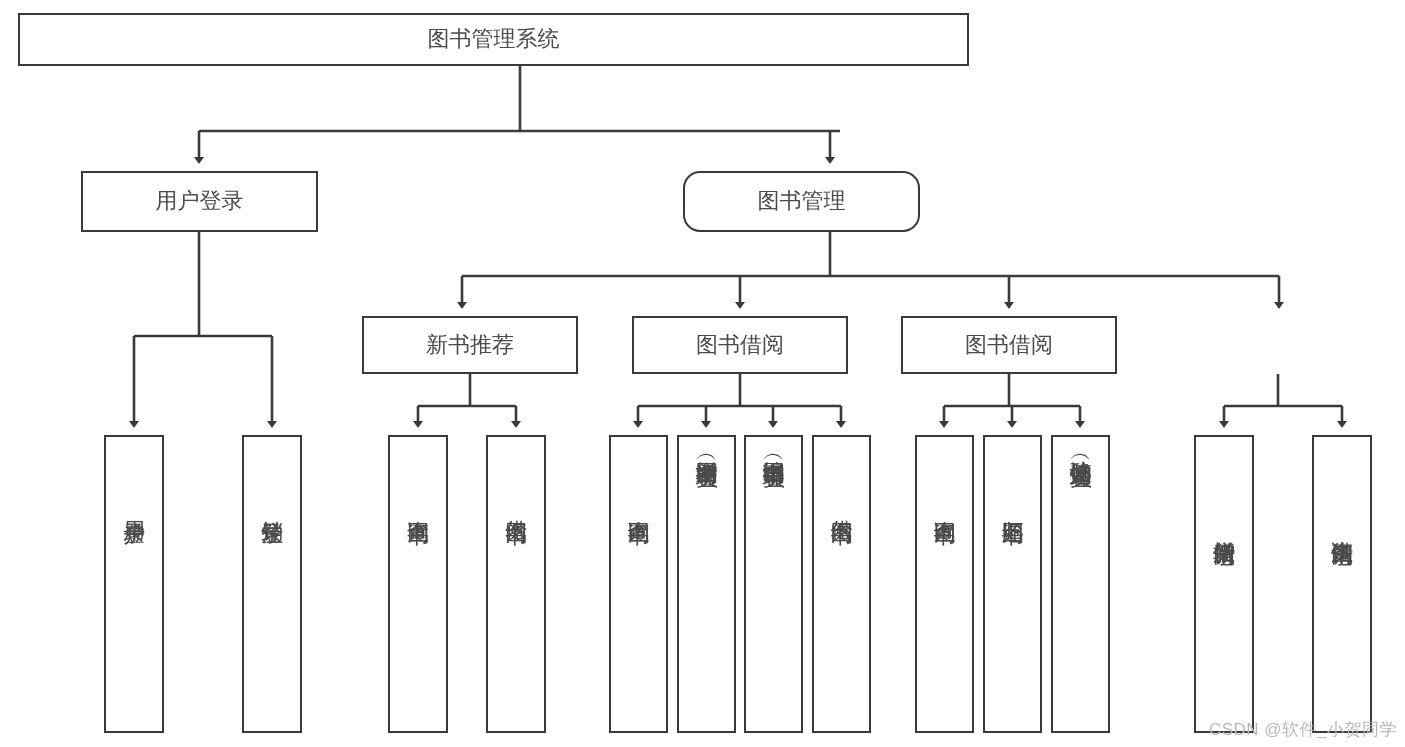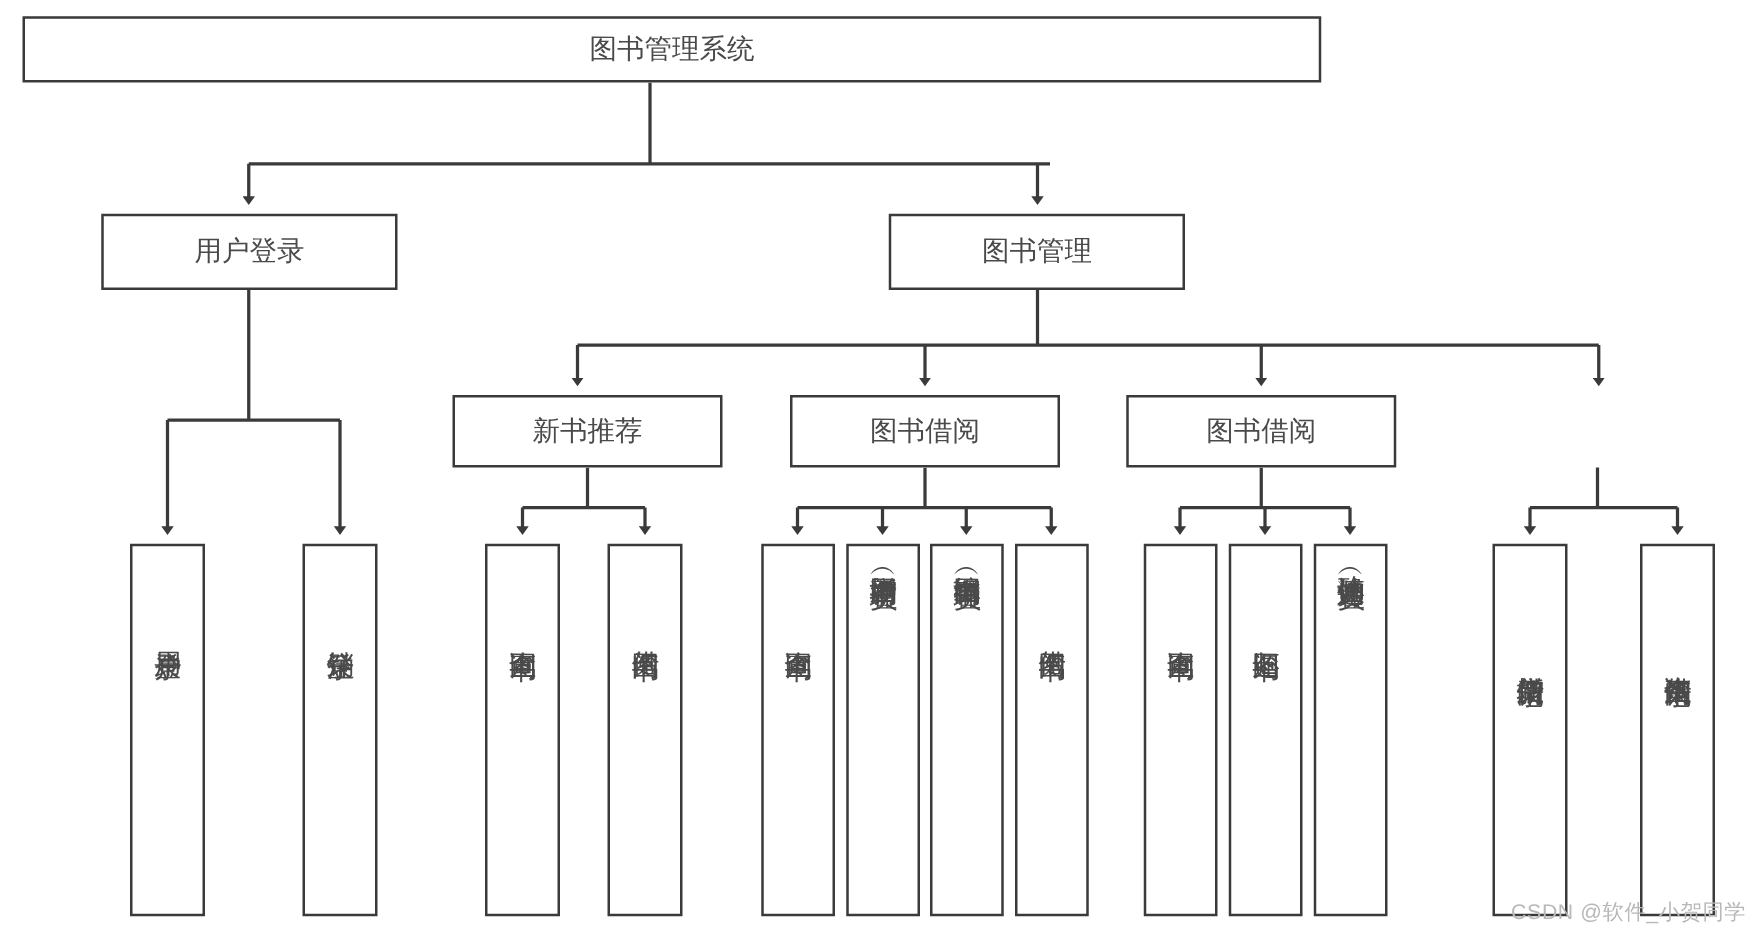--- a/index.html
+++ b/index.html
@@ -137,29 +137,29 @@
     </g>
 
     <g stroke="#3a3a3a" stroke-width="2.6" fill="none">
       <path d="M 1278 374 L 1278 406"></path>
       <path d="M 1224 406 L 1342 406"></path>
       <path d="M 1224 406 L 1224 424" marker-end="url(#arrow)"></path>
       <path d="M 1342 406 L 1342 424" marker-end="url(#arrow)"></path>
     </g>
   </svg>
 
-  <div class="node-box horiz root-box" style="left:18px; top:13px; width:1039px; height:53px;">
+  <div class="node-box horiz root-box" style="left:18px; top:13px; width:951px; height:53px;">
     <span class="node-label">图书管理系统</span>
   </div>
 
   <div class="node-box horiz" style="left:81px; top:171px; width:237px; height:61px;">
     <span class="node-label">用户登录</span>
   </div>
 
-  <div class="node-box horiz" style="left:711px; top:171px; width:237px; height:61px;">
+  <div class="node-box horiz" style="left:683px; top:171px; width:237px; height:61px;border-radius:17px;">
     <span class="node-label">图书管理</span>
   </div>
 
   <div class="node-box horiz" style="left:632px; top:316px; width:216px; height:58px;">
     <span class="node-label">图书借阅</span>
   </div>
 
   <div class="node-box horiz" style="left:362px; top:316px; width:216px; height:58px;">
     <span class="node-label">新书推荐</span>
   </div>

